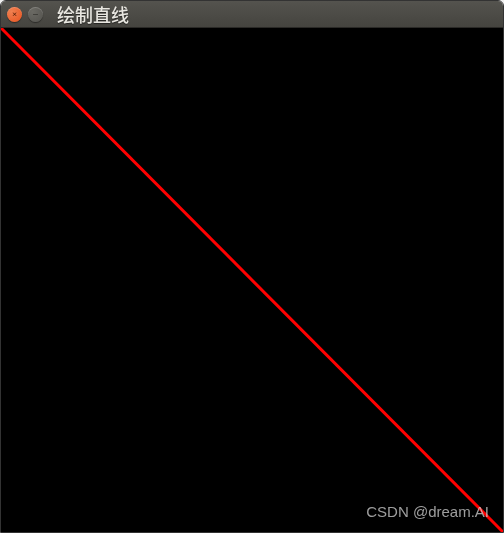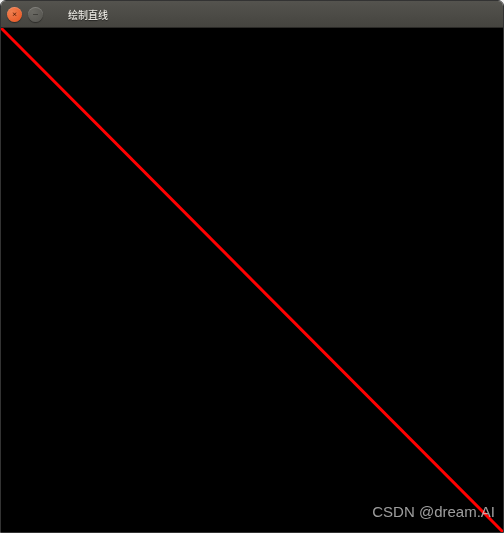--- a/index.html
+++ b/index.html
@@ -52,40 +52,40 @@
     .close-btn {
       background: radial-gradient(circle at 30% 30%, #f08050, #e95420);
       color: #4a1a05;
     }
     .minimize-btn {
       background: radial-gradient(circle at 30% 30%, #6b6a64, #54534e);
       color: #2b2a27;
     }
     .window-title {
       color: #e8e6e0;
-      font-size: 10px;
+      font-size: 18px;
       font-weight: 500;
-      margin-left: 19px;
+      margin-left: 8px;
       text-shadow: 0 1px 1px rgba(0,0,0,0.5);
     }
     .canvas-area {
       flex: 1;
       background: #000;
       position: relative;
       overflow: hidden;
     }
     .canvas-svg {
       width: 100%;
       height: 100%;
       display: block;
     }
     .watermark {
       position: absolute;
       bottom: 12px;
-      right: 8px;
+      right: 14px;
       color: rgba(210, 210, 210, 0.75);
       font-size: 15px;
       font-family: Arial, sans-serif;
       pointer-events: none;
     }
   </style>
 </head>
 <body>
 
 <div class="window">

